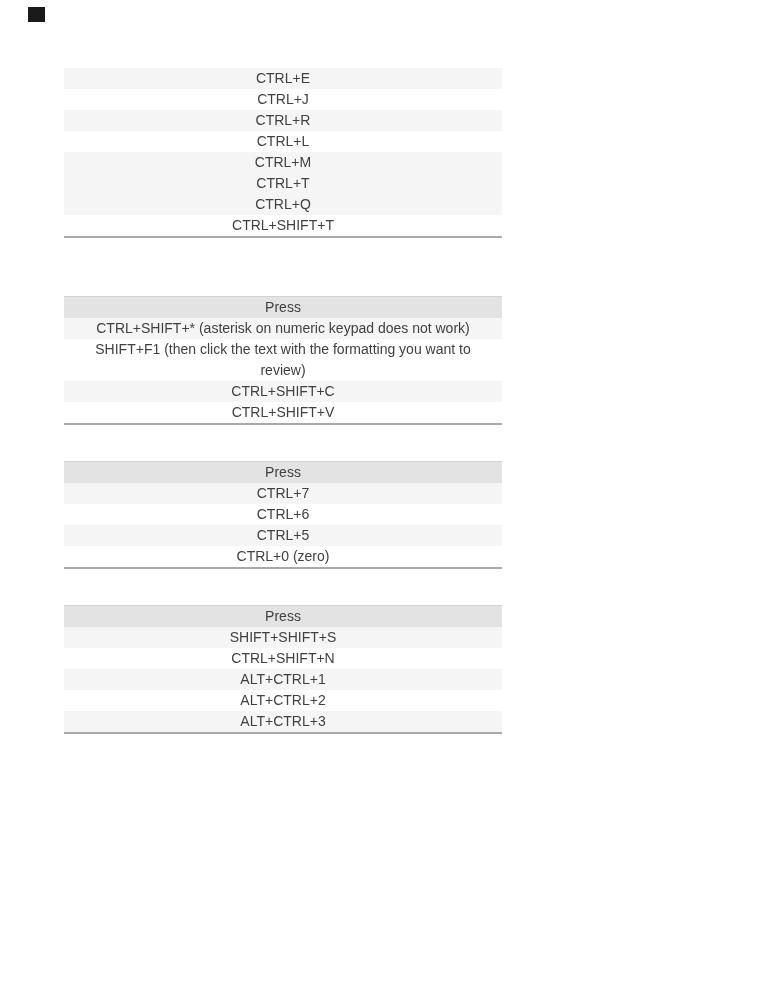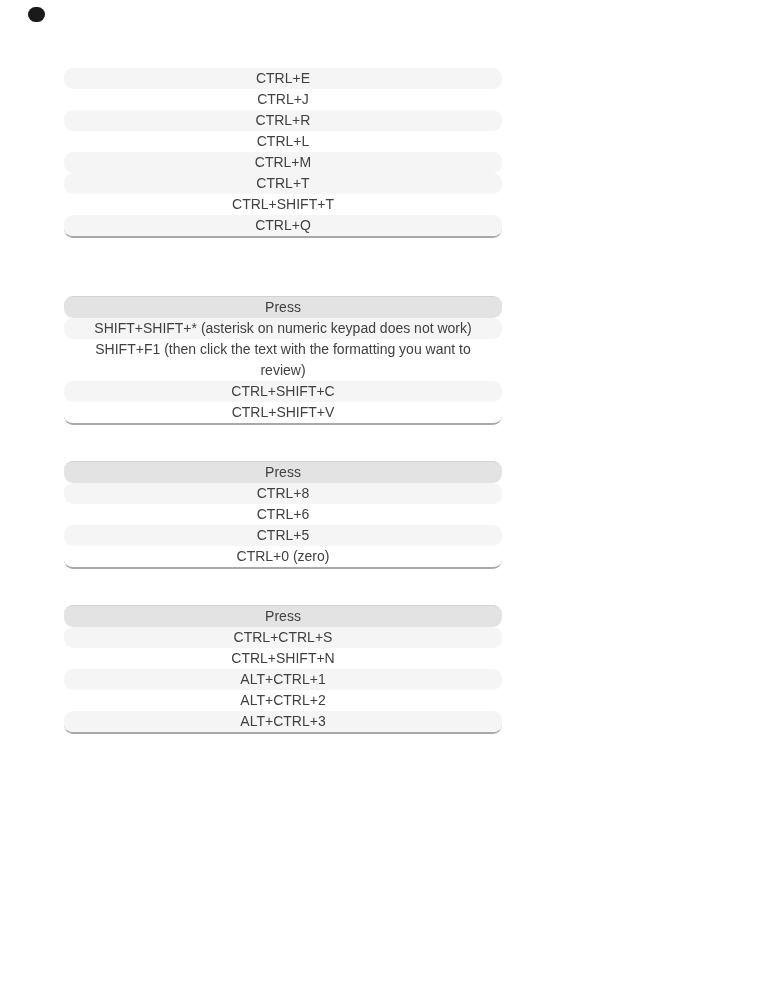--- a/index.html
+++ b/index.html
@@ -4,21 +4,21 @@
 <style>
   :root {
     --row-shaded: #f5f5f5;
     --header-bg: #e3e3e3;
     --header-border: #d2d2d2;
     --table-border: #a9a9a9;
     --text: #404040;
     --marker: #1a1a1a;
     --page-bg: #ffffff;
   }
-  * { box-sizing: border-box; border-radius: 9px; }
+  * { box-sizing: border-box; }
   html, body { margin: 0; padding: 0; }
   body {
     width: 765px;
     height: 990px;
     background: var(--page-bg);
     font-family: "Liberation Sans", sans-serif;
   }
   .doc-page {
     position: relative;
     width: 765px;
@@ -67,43 +67,43 @@
 
   <div class="black-square"></div>
 
   <div class="shortcut-table t1">
       <div class="trow shaded">CTRL+E</div>
       <div class="trow">CTRL+J</div>
       <div class="trow shaded">CTRL+R</div>
       <div class="trow">CTRL+L</div>
       <div class="trow shaded">CTRL+M</div>
       <div class="trow shaded">CTRL+T</div>
+      <div class="trow shaded">CTRL+Q</div>
       <div class="trow">CTRL+SHIFT+T</div>
-      <div class="trow shaded">CTRL+Q</div>
     </div>
 
   <div class="shortcut-table t2">
     <div class="thead">Press</div>
-  <div class="trow shaded">SHIFT+SHIFT+* (asterisk on numeric keypad does not work)</div>
+  <div class="trow shaded">CTRL+SHIFT+* (asterisk on numeric keypad does not work)</div>
       <div class="trow">SHIFT+F1 (then click the text with the formatting you want to
 review)</div>
       <div class="trow shaded">CTRL+SHIFT+C</div>
       <div class="trow">CTRL+SHIFT+V</div>
     </div>
 
   <div class="shortcut-table t3">
     <div class="thead">Press</div>
-  <div class="trow shaded">CTRL+8</div>
+  <div class="trow shaded">CTRL+7</div>
       <div class="trow">CTRL+6</div>
       <div class="trow shaded">CTRL+5</div>
       <div class="trow">CTRL+0 (zero)</div>
     </div>
 
   <div class="shortcut-table t4">
     <div class="thead">Press</div>
-  <div class="trow shaded">CTRL+CTRL+S</div>
+  <div class="trow shaded">SHIFT+SHIFT+S</div>
       <div class="trow">CTRL+SHIFT+N</div>
       <div class="trow shaded">ALT+CTRL+1</div>
       <div class="trow">ALT+CTRL+2</div>
       <div class="trow shaded">ALT+CTRL+3</div>
     </div>
 
 </div>
 
 </body></html>

